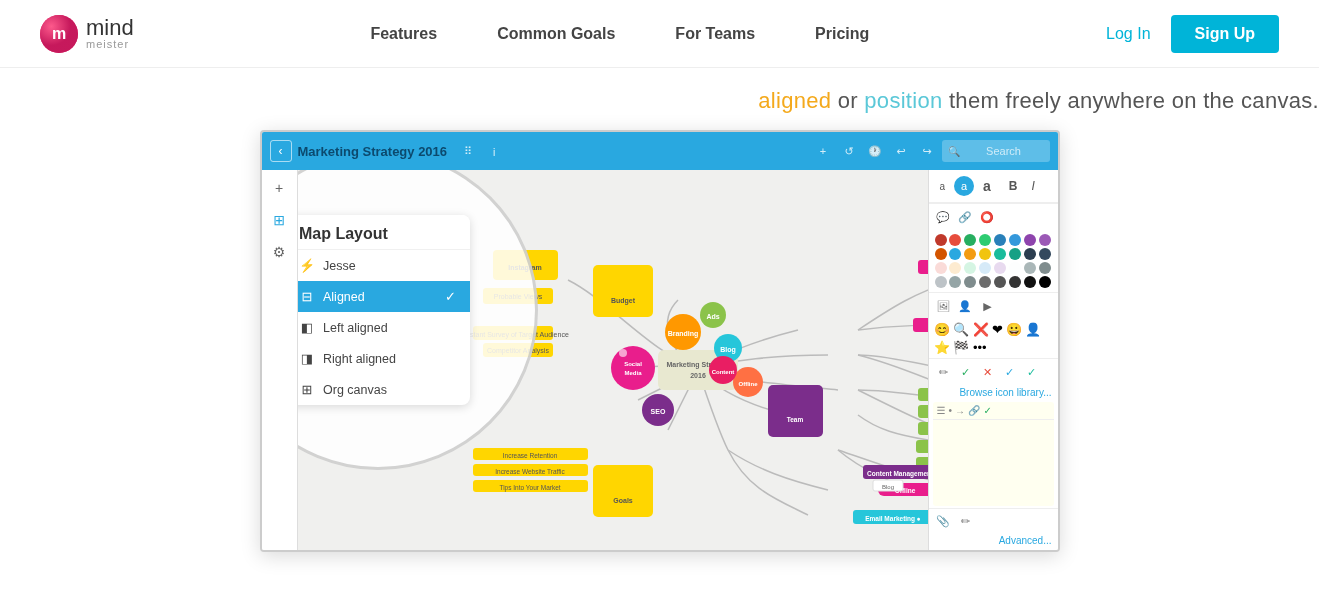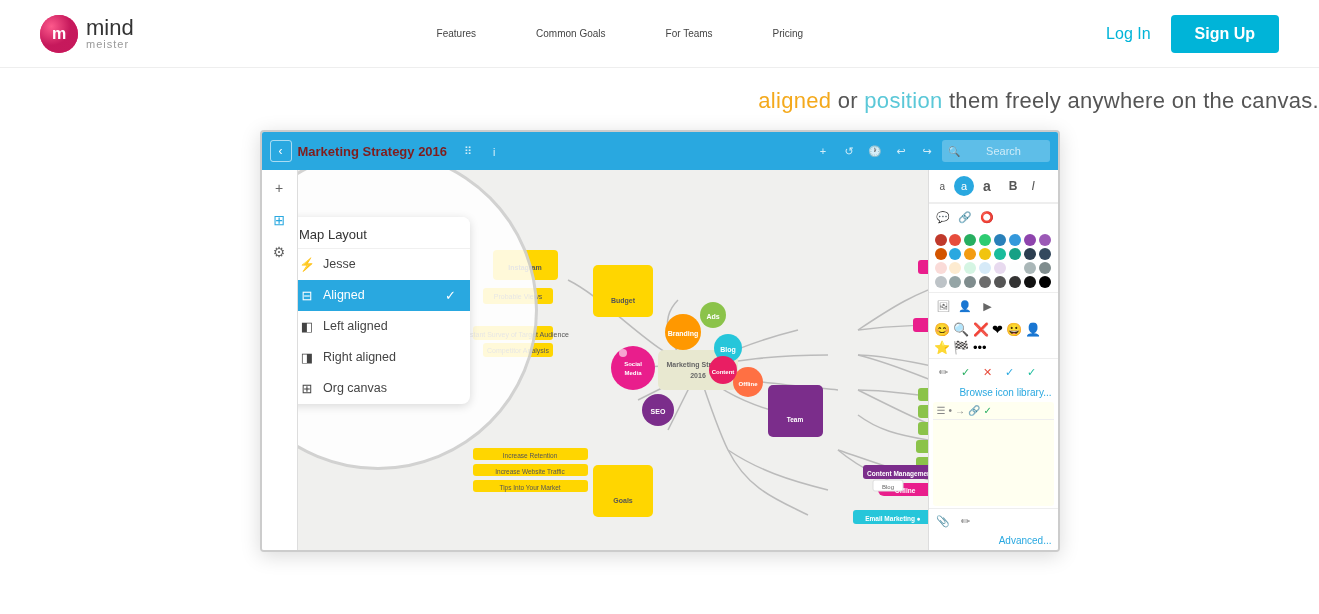--- a/index.html
+++ b/index.html
@@ -42,22 +42,22 @@
       letter-spacing: 1px;
     }
     nav {
       display: flex;
       align-items: center;
       gap: 60px;
     }
     nav a {
       text-decoration: none;
       color: #444;
-      font-size: 10px;
-      font-weight: 400;
+      font-size: 16px;
+      font-weight: 700;
     }
     .header-actions {
       display: flex;
       align-items: center;
       gap: 20px;
     }
     .btn-login {
       color: #00b4d8;
       font-size: 16px;
       font-weight: 500;
@@ -121,21 +121,21 @@
       border-radius: 3px;
       display: flex;
       align-items: center;
       justify-content: center;
       font-size: 12px;
       cursor: pointer;
     }
     .toolbar-title {
       font-size: 13px;
       font-weight: 600;
-      color: #7f1d1d;
+      color: #0c4a6e;
       margin-right: 4px;
     }
     .toolbar-icons {
       display: flex;
       align-items: center;
       gap: 4px;
     }
     .toolbar-icon-btn {
       width: 22px;
       height: 22px;
@@ -205,22 +205,22 @@
       background: #fff;
       border-radius: 8px;
       box-shadow: 0 4px 20px rgba(0,0,0,0.2);
       z-index: 100;
       overflow: hidden;
       width: 185px;
     }
     .popup-header {
       background: #fff;
       padding: 10px 14px 6px;
-      font-size: 13px;
-      font-weight: 400;
+      font-size: 16px;
+      font-weight: 700;
       color: #333;
       border-bottom: 1px solid #f0f0f0;
     }
     .popup-item {
       display: flex;
       align-items: center;
       gap: 8px;
       padding: 8px 14px;
       font-size: 12.5px;
       color: #444;

